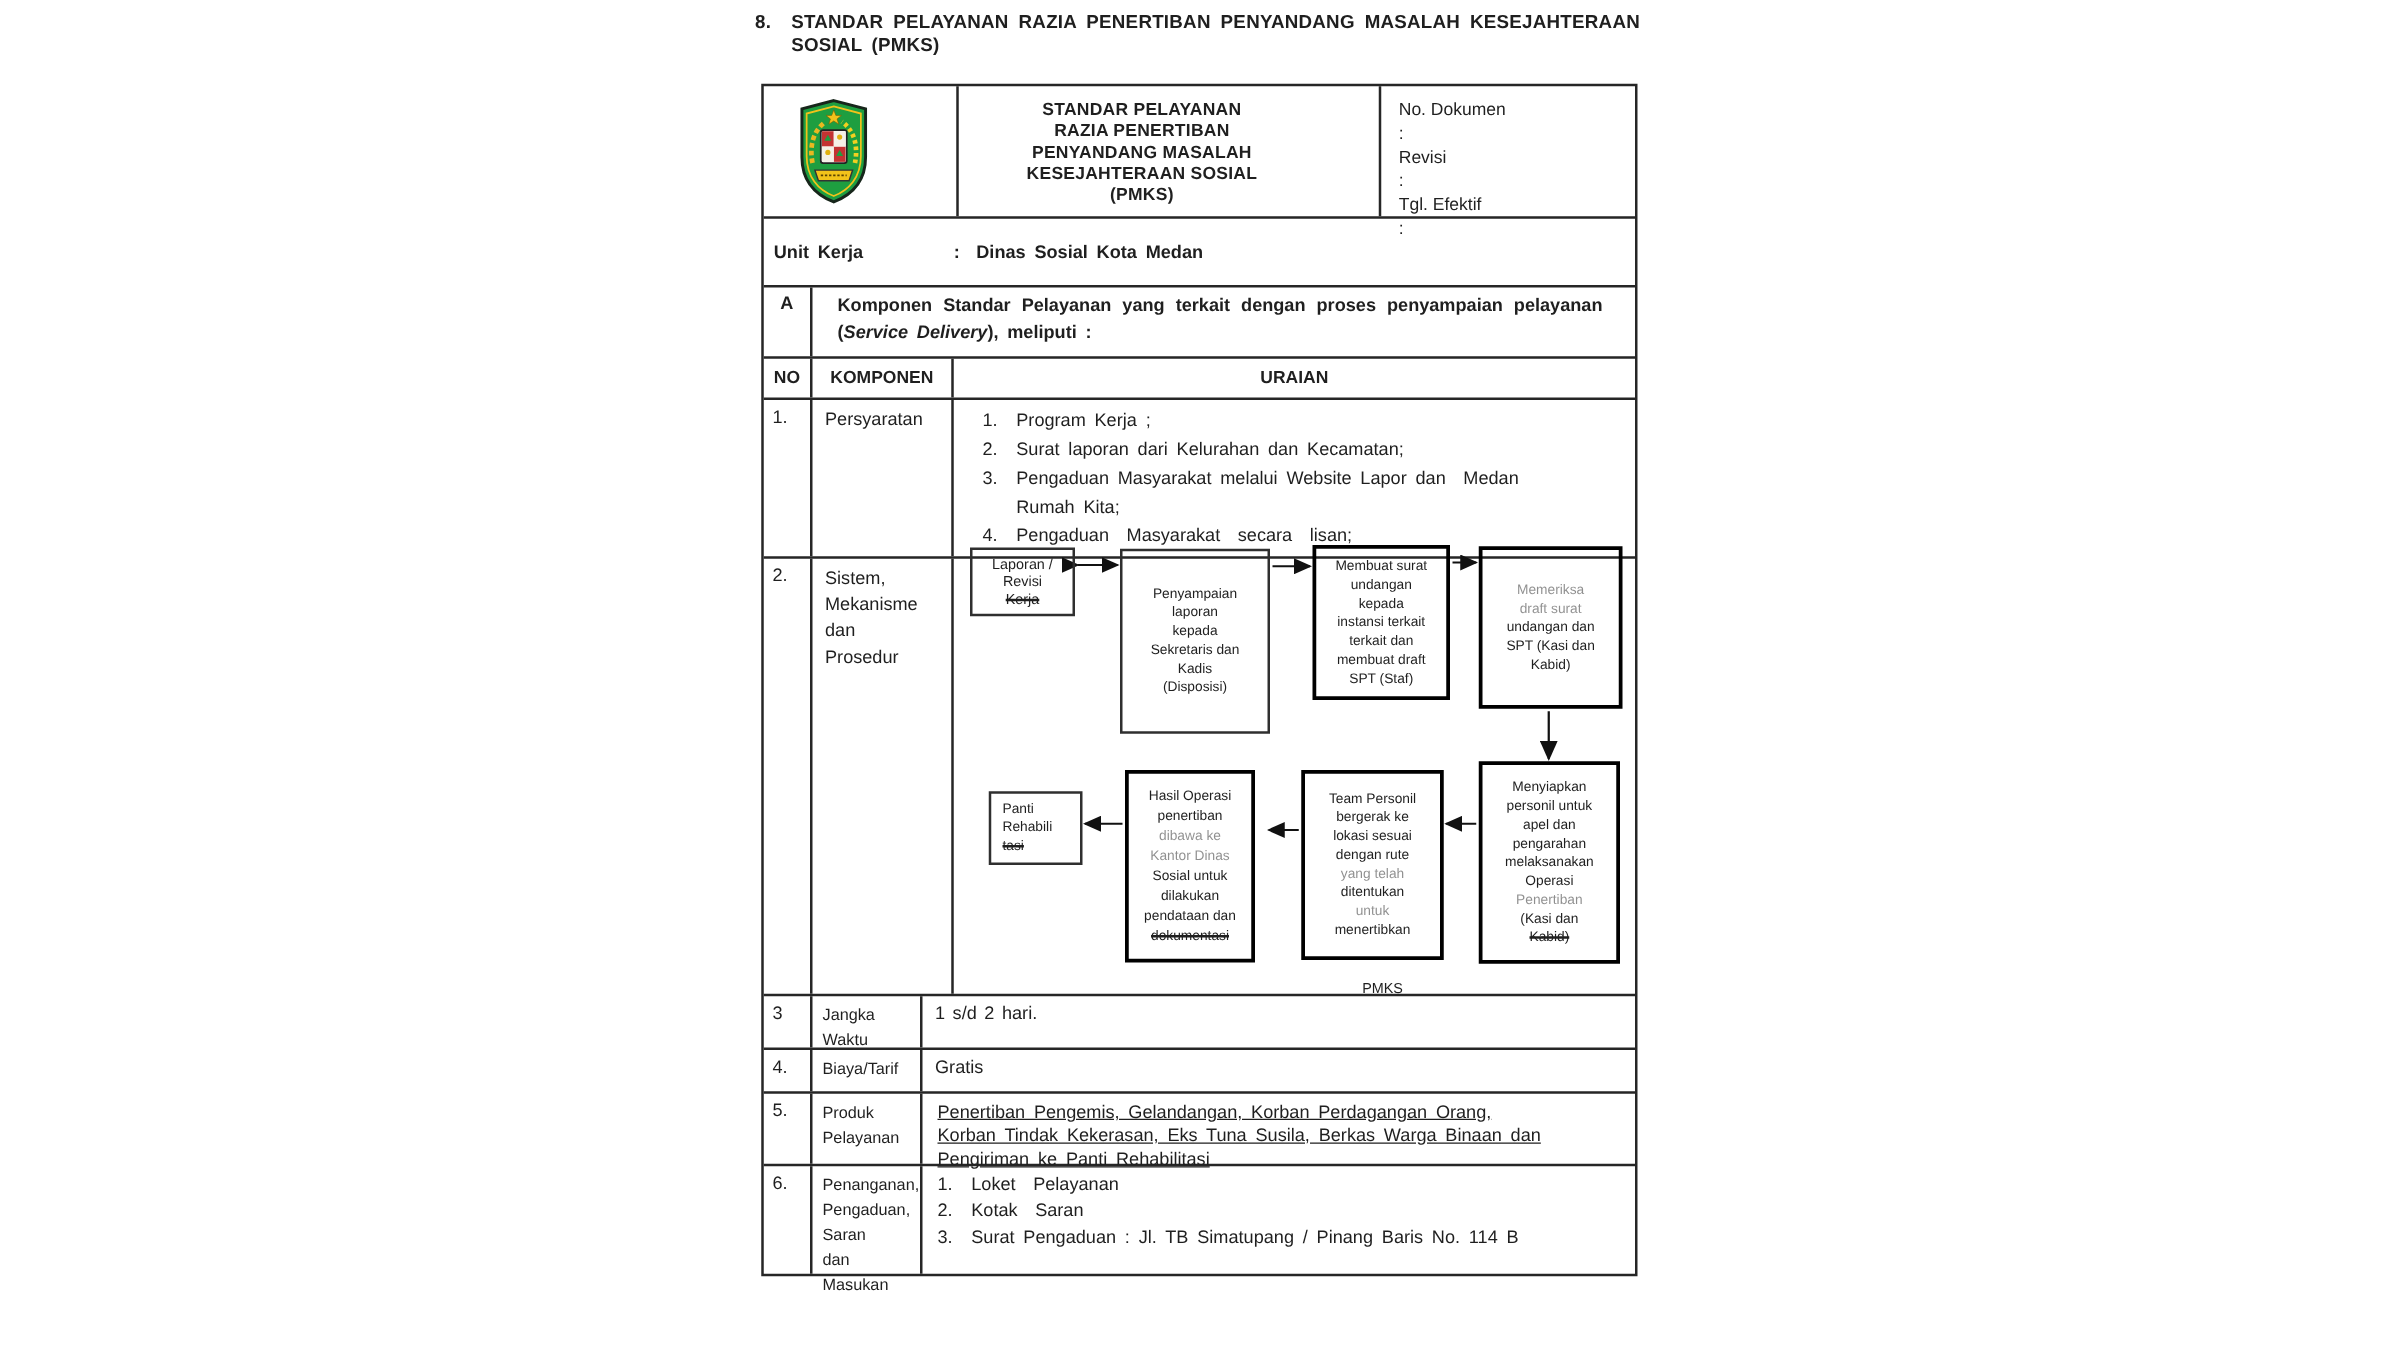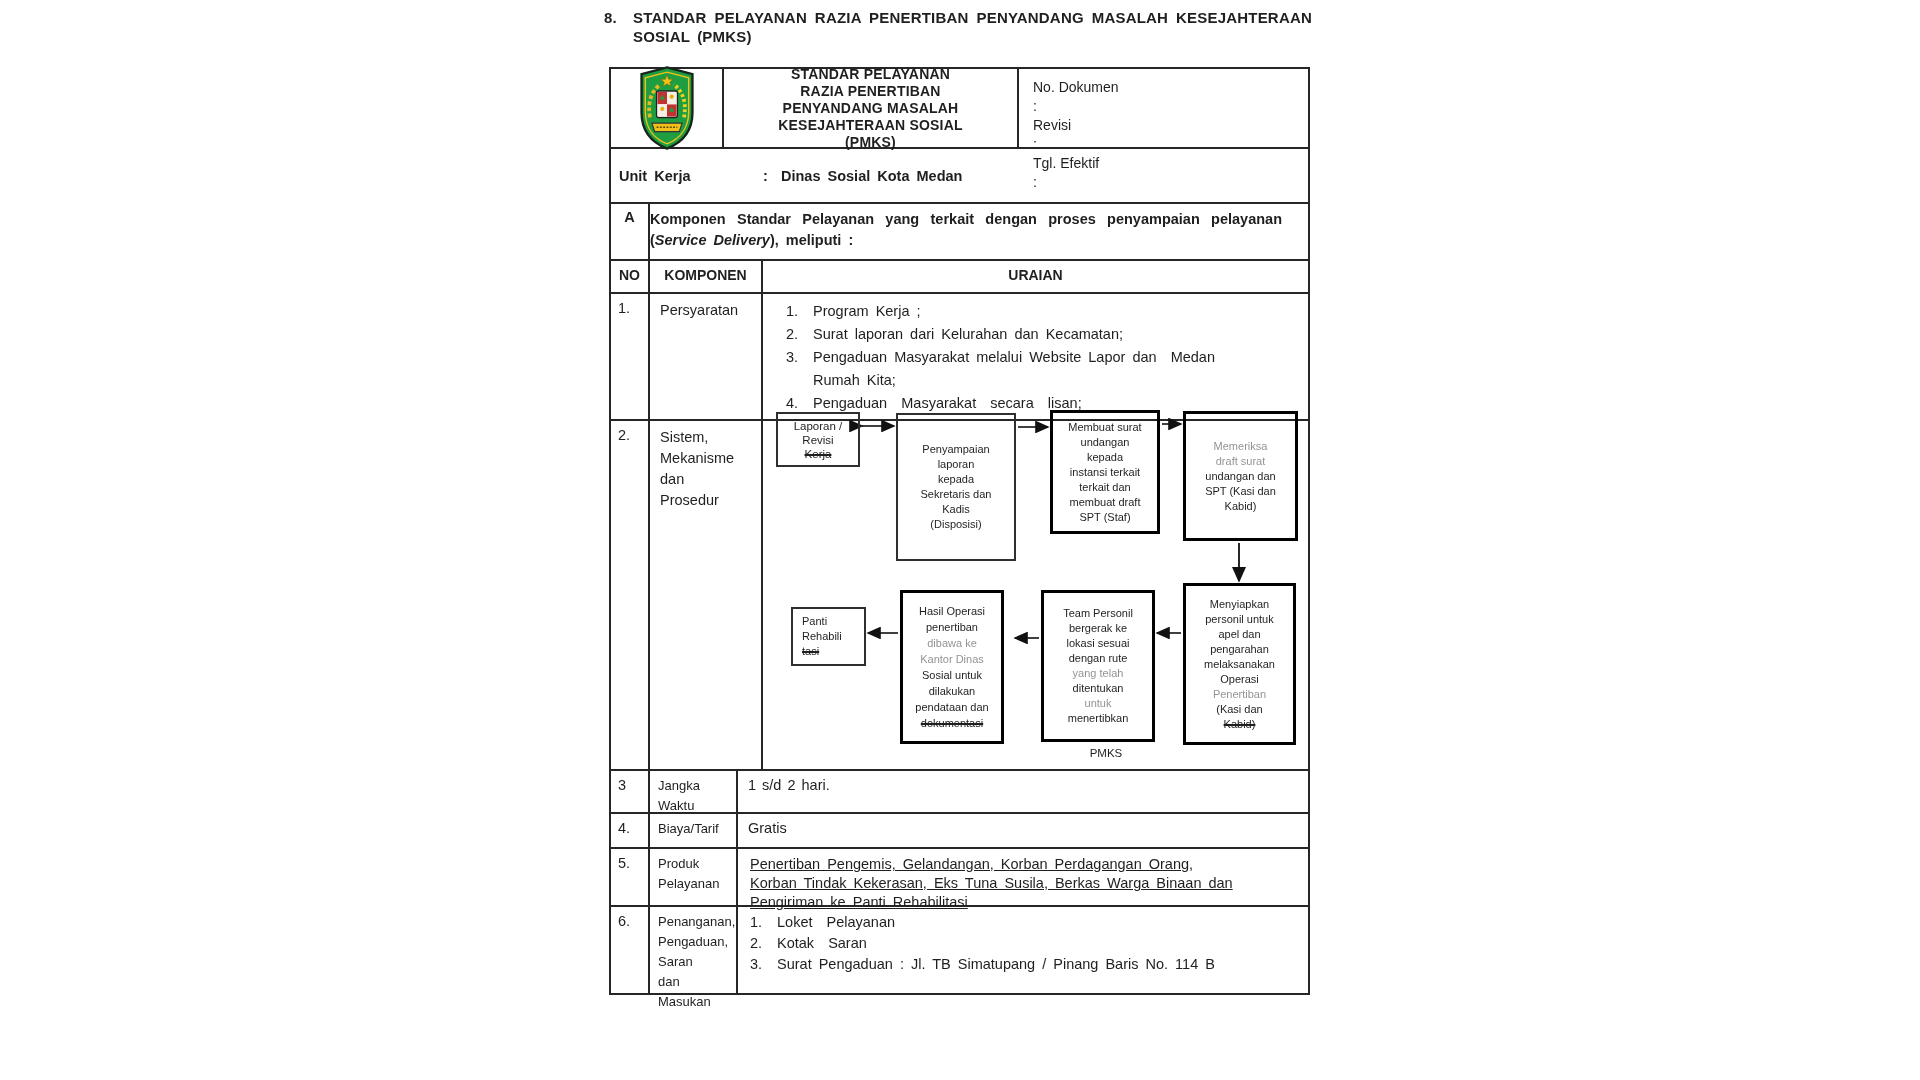--- a/index.html
+++ b/index.html
@@ -11,37 +11,37 @@
   .heading-num{width:29px;flex:none;}
   .heading-text{flex:1;text-align:justify;word-spacing:3px;}
   
   .doc-table{position:absolute;left:609px;top:67px;width:701px;border:2px solid #262626;
              box-sizing:border-box;background:#fff;}
   .tr{display:flex;box-sizing:border-box;border-bottom:2px solid #262626;}
   .tr:last-child{border-bottom:none;}
   .td{box-sizing:border-box;flex:none;}
   .td + .td{border-left:2px solid #262626;}
   
-  .row-hdr{height:80px;}
+  .row-hdr{height:106px;gap:43px;}
   .c-logo{width:111px;display:flex;align-items:center;justify-content:center;}
   .c-title{width:295px;display:flex;flex-direction:column;justify-content:center;
            text-align:center;font-weight:bold;font-size:14px;line-height:17px;letter-spacing:.2px;}
   .c-meta{flex:1 1 auto;padding:9px 0 0 14px;font-size:14px;line-height:19px;}
   .m-row{display:flex;flex-direction:column;}
   .m-label{width:96px;flex:none;}
   
   .row-unit{height:55px;align-items:center;}
   .row-unit .td{display:flex;align-items:center;width:100%;padding-left:8px;
                 font-weight:bold;font-size:14.5px;word-spacing:3px;}
   .u-label{width:144px;flex:none;}
   .u-colon{width:18px;flex:none;}
   
   .row-a{height:57px;}
   .c-acode{width:37px;text-align:center;font-weight:bold;font-size:14.5px;padding-top:5px;}
-  .c-atext{flex:1 1 auto;padding:5px 26px 0 0;font-weight:bold;font-size:14.5px;
+  .c-atext{flex:1 1 auto;padding:5px 26px 0 20px;font-weight:bold;font-size:14.5px;
            line-height:21px;text-align:justify;word-spacing:3px;}
   .c-atext i{font-style:italic;}
   
   .row-cols{height:33px;font-weight:bold;font-size:14px;}
   .h-no{width:37px;text-align:center;padding-top:6px;}
   .h-komp{width:113px;text-align:center;padding-top:6px;}
   .h-ur{flex:1 1 auto;text-align:center;padding-top:6px;}
   
   .c-no{width:37px;font-size:14.5px;padding:6px 0 0 7px;}
   .c-komp{width:113px;font-size:14.5px;padding:6px 0 0 10px;line-height:21px;}
@@ -65,21 +65,21 @@
   .list6{padding:5px 0 0 12px;line-height:21px;word-spacing:3px;}
   .list6 .item{width:545px;}
   
   .fc-node{position:absolute;box-sizing:border-box;background:transparent;text-align:center;
            font-size:11px;line-height:15px;display:flex;flex-direction:column;justify-content:center;
            z-index:2;}
   .thin{border:2px solid #2f2f2f;}
   .thick{border:3px solid #000;}
   .fc-strike{text-decoration:line-through;text-decoration-thickness:2px;}
   .fc-faded{opacity:.5;}
-  .node-out{position:absolute;left:16px;right:0;top:100%;text-align:center;font-size:11.5px;padding-top:7px;}
+  .node-out{position:absolute;left:16px;right:0;top:100%;text-align:center;font-size:11.5px;padding-top:19px;}
   .n1{left:13px;top:-9px;width:84px;height:55px;font-size:11.5px;line-height:14px;}
   .n2{left:133px;top:-8px;width:120px;height:148px;}
   .n3{left:287px;top:-11px;width:110px;height:124px;}
   .n4{left:420px;top:-10px;width:115px;height:130px;}
   .n5{left:420px;top:162px;width:113px;height:162px;}
   .n6{left:278px;top:169px;width:114px;height:152px;}
   .n7{left:137px;top:169px;width:104px;height:154px;line-height:16px;}
   .n8{left:28px;top:186px;width:75px;height:59px;text-align:left;padding-left:9px;}
   .fc-arrows{position:absolute;left:0;top:0;overflow:visible;z-index:1;}
 </style>

